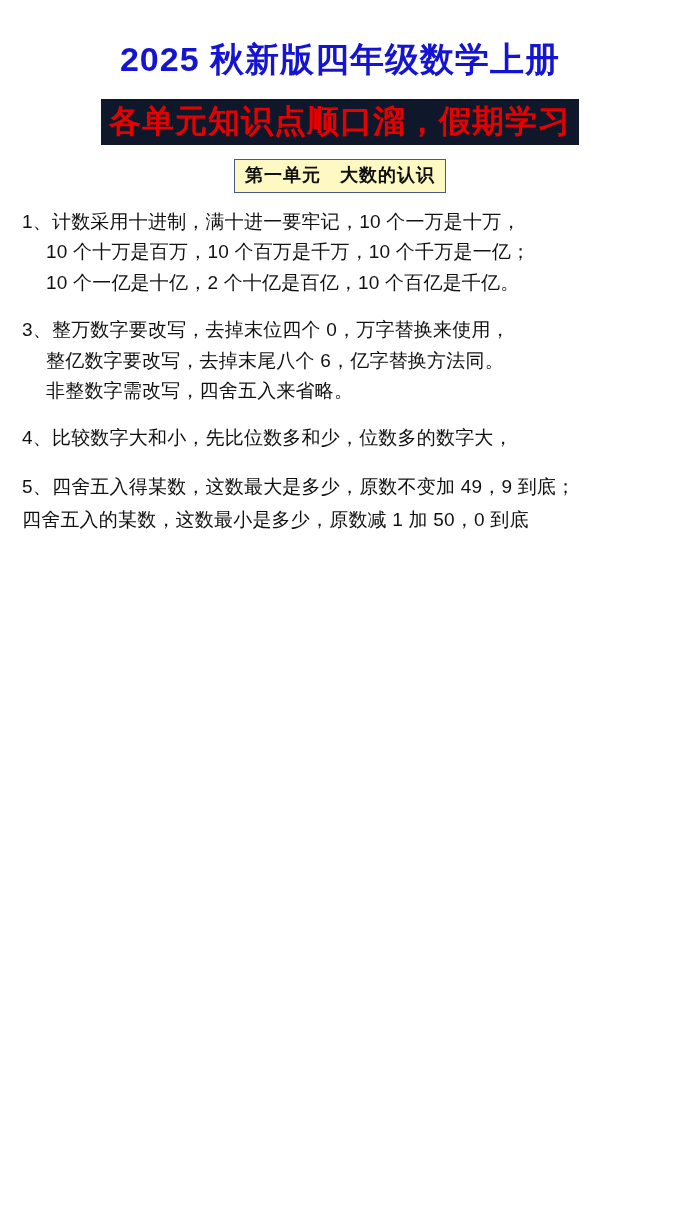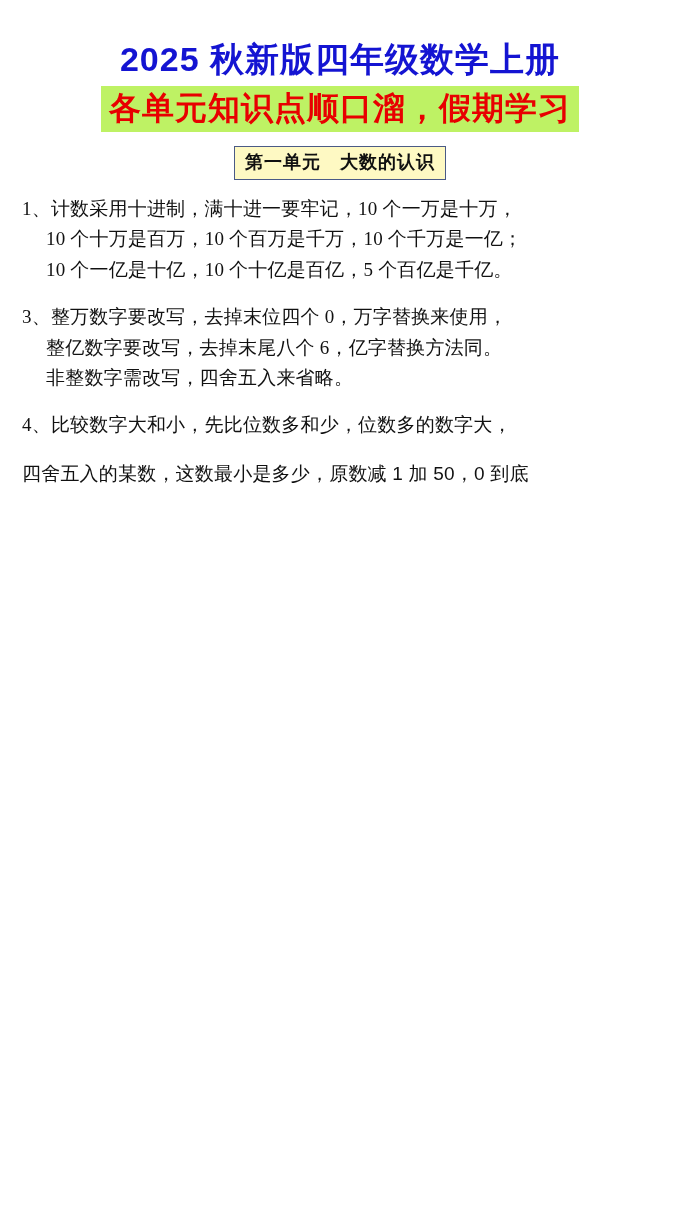--- a/index.html
+++ b/index.html
@@ -21,29 +21,29 @@
     padding: 30px 22px 10px 22px;
     position: relative;
   }
   .title-line-1 {
     text-align: center;
     font-size: 34px;
     font-weight: bold;
     color: #1414d2;
     letter-spacing: 1px;
     line-height: 1.25;
-    margin: 8px 0 5px 0;
+    margin: 8px 0 18px 0;
   }
   .title-line-2-wrap {
     text-align: center;
     margin: 4px 0 14px 0;
   }
   .title-line-2 {
     display: inline-block;
-    background: #bef264;
+    background: #0f172a;
     color: #e80000;
     font-size: 32px;
     font-weight: bold;
     letter-spacing: 1px;
     padding: 2px 8px 4px 8px;
     line-height: 1.25;
   }
   .unit-heading-wrap {
     text-align: center;
     margin: 8px 0 14px 0;
@@ -53,21 +53,20 @@
     background: #fef9c3;
     border: 1px solid #4a5a86;
     color: #101010;
     font-size: 18px;
     font-weight: bold;
     padding: 3px 10px 5px 10px;
     letter-spacing: 1px;
   }
   .body-block {
     margin: 12px 0 16px 0;
-    font-family: Liberation Serif, serif;
   }
   .body-line {
     font-size: 19px;
     line-height: 1.62;
     color: #111111;
     letter-spacing: 0.2px;
     white-space: nowrap;
   }
   .indent-1 {
     padding-left: 24px;
@@ -93,33 +92,34 @@
     <span class="title-line-2">各单元知识点顺口溜，假期学习</span>
   </div>
 
   <div class="unit-heading-wrap">
     <span class="unit-heading">第一单元　大数的认识</span>
   </div>
 
   <div class="body-block">
     <div class="body-line">1、计数采用十进制，满十进一要牢记，10 个一万是十万，</div>
     <div class="body-line indent-1">10 个十万是百万，10 个百万是千万，10 个千万是一亿；</div>
-    <div class="body-line indent-1">10 个一亿是十亿，10 个十亿是百亿，5 个百亿是千亿。</div>
+    <div class="body-line indent-1">10 个一亿是十亿，2 个十亿是百亿，10 个百亿是千亿。</div>
   </div>
 
   <div class="body-block">
   </div>
 
   <div class="body-block">
     <div class="body-line">3、整万数字要改写，去掉末位四个 0，万字替换来使用，</div>
     <div class="body-line indent-1">整亿数字要改写，去掉末尾八个 6，亿字替换方法同。</div>
     <div class="body-line indent-1">非整数字需改写，四舍五入来省略。</div>
   </div>
 
   <div class="body-block">
     <div class="body-line">4、比较数字大和小，先比位数多和少，位数多的数字大，</div>
   </div>
 
   <div class="tail-block">
+    <div class="tail-line">5、四舍五入得某数，这数最大是多少，原数不变加 49，9 到底；</div>
     <div class="tail-line">四舍五入的某数，这数最小是多少，原数减 1 加 50，0 到底</div>
   </div>
 
 </div>
 
 </body></html>

